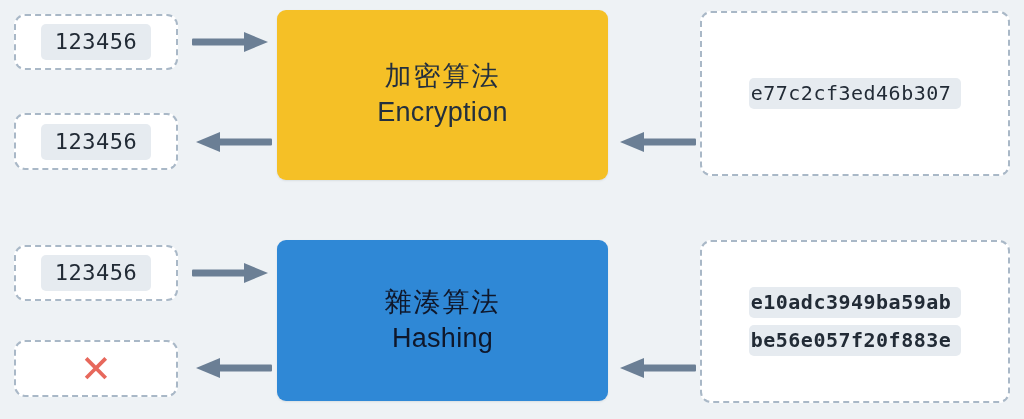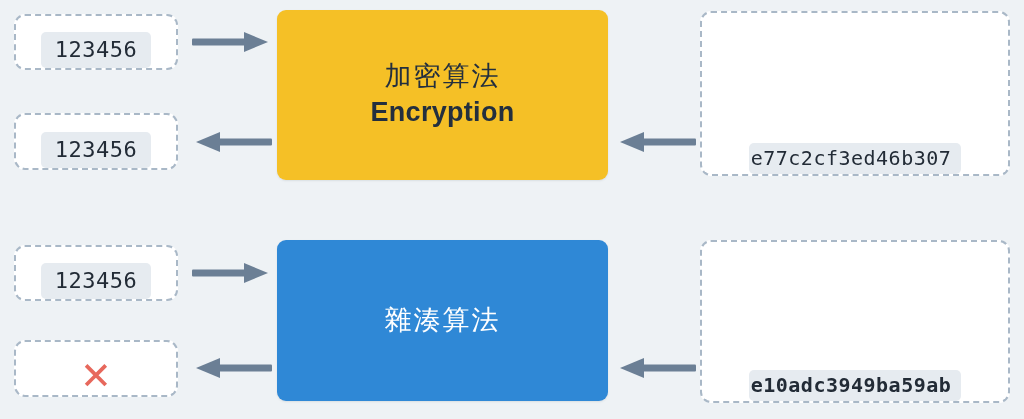--- a/index.html
+++ b/index.html
@@ -24,21 +24,21 @@
   
   .panel {
     position: absolute;
     background: #ffffff;
     border: 2px dashed #a9b8c7;
     border-radius: 11px;
     box-sizing: border-box;
     display: flex;
     flex-direction: column;
     align-items: center;
-    justify-content: flex-end;
+    justify-content: center;
     gap: 7px;
   }
 
   
   .chip {
     background: #e6ebf0;
     border-radius: 5px;
     color: #222b36;
     font-family: "DejaVu Sans Mono", monospace;
     letter-spacing: 0.5px;
@@ -74,26 +74,26 @@
     box-shadow: 0 1px 2px rgba(40,55,70,0.10);
   }
   .algobox .cjk {
     font-size: 27px;
     font-weight: 500;
     letter-spacing: 2px;
     line-height: 1.25;
   }
   .algobox .eng {
     font-size: 27px;
-    font-weight: 700;
+    font-weight: 400;
     letter-spacing: 0.3px;
     line-height: 1.25;
   }
   .algo-encryption { background: #f5c026; color: #232f3e; }
-  .algo-hashing    { background: #2f88d6; color: #ffffff; }
+  .algo-hashing    { background: #2f88d6; color: #0f172a; }
 
   
   .arrow {
     position: absolute;
     height: 26px;
     display: block;
   }
 </style>
 </head>
 <body>
@@ -144,24 +144,26 @@
 
   <svg class="arrow" style="left:192px; top:260px; width:80px;" viewBox="0 0 80 26">
     <g fill="#6b7f95">
       <rect x="0" y="9.5" width="56" height="7" rx="1"></rect>
       <polygon points="52,3 76,13 52,23"></polygon>
     </g>
   </svg>
 
   <div class="algobox algo-hashing" style="left:277px; top:240px; width:331px; height:161px;">
     <div class="cjk">雜湊算法</div>
+    <div class="eng">Hashing</div>
   </div>
 
   <div class="panel" style="left:700px; top:240px; width:310px; height:163px;font-weight:bold;">
     <span class="chip chip-hex">e10adc3949ba59ab</span>
+    <span class="chip chip-hex">be56e057f20f883e</span>
   </div>
 
   <svg class="arrow" style="left:616px; top:355px; width:80px;" viewBox="0 0 80 26">
     <g fill="#6b7f95">
       <rect x="24" y="9.5" width="56" height="7" rx="1"></rect>
       <polygon points="28,3 4,13 28,23"></polygon>
     </g>
   </svg>
 
   <svg class="arrow" style="left:192px; top:355px; width:80px;" viewBox="0 0 80 26">

